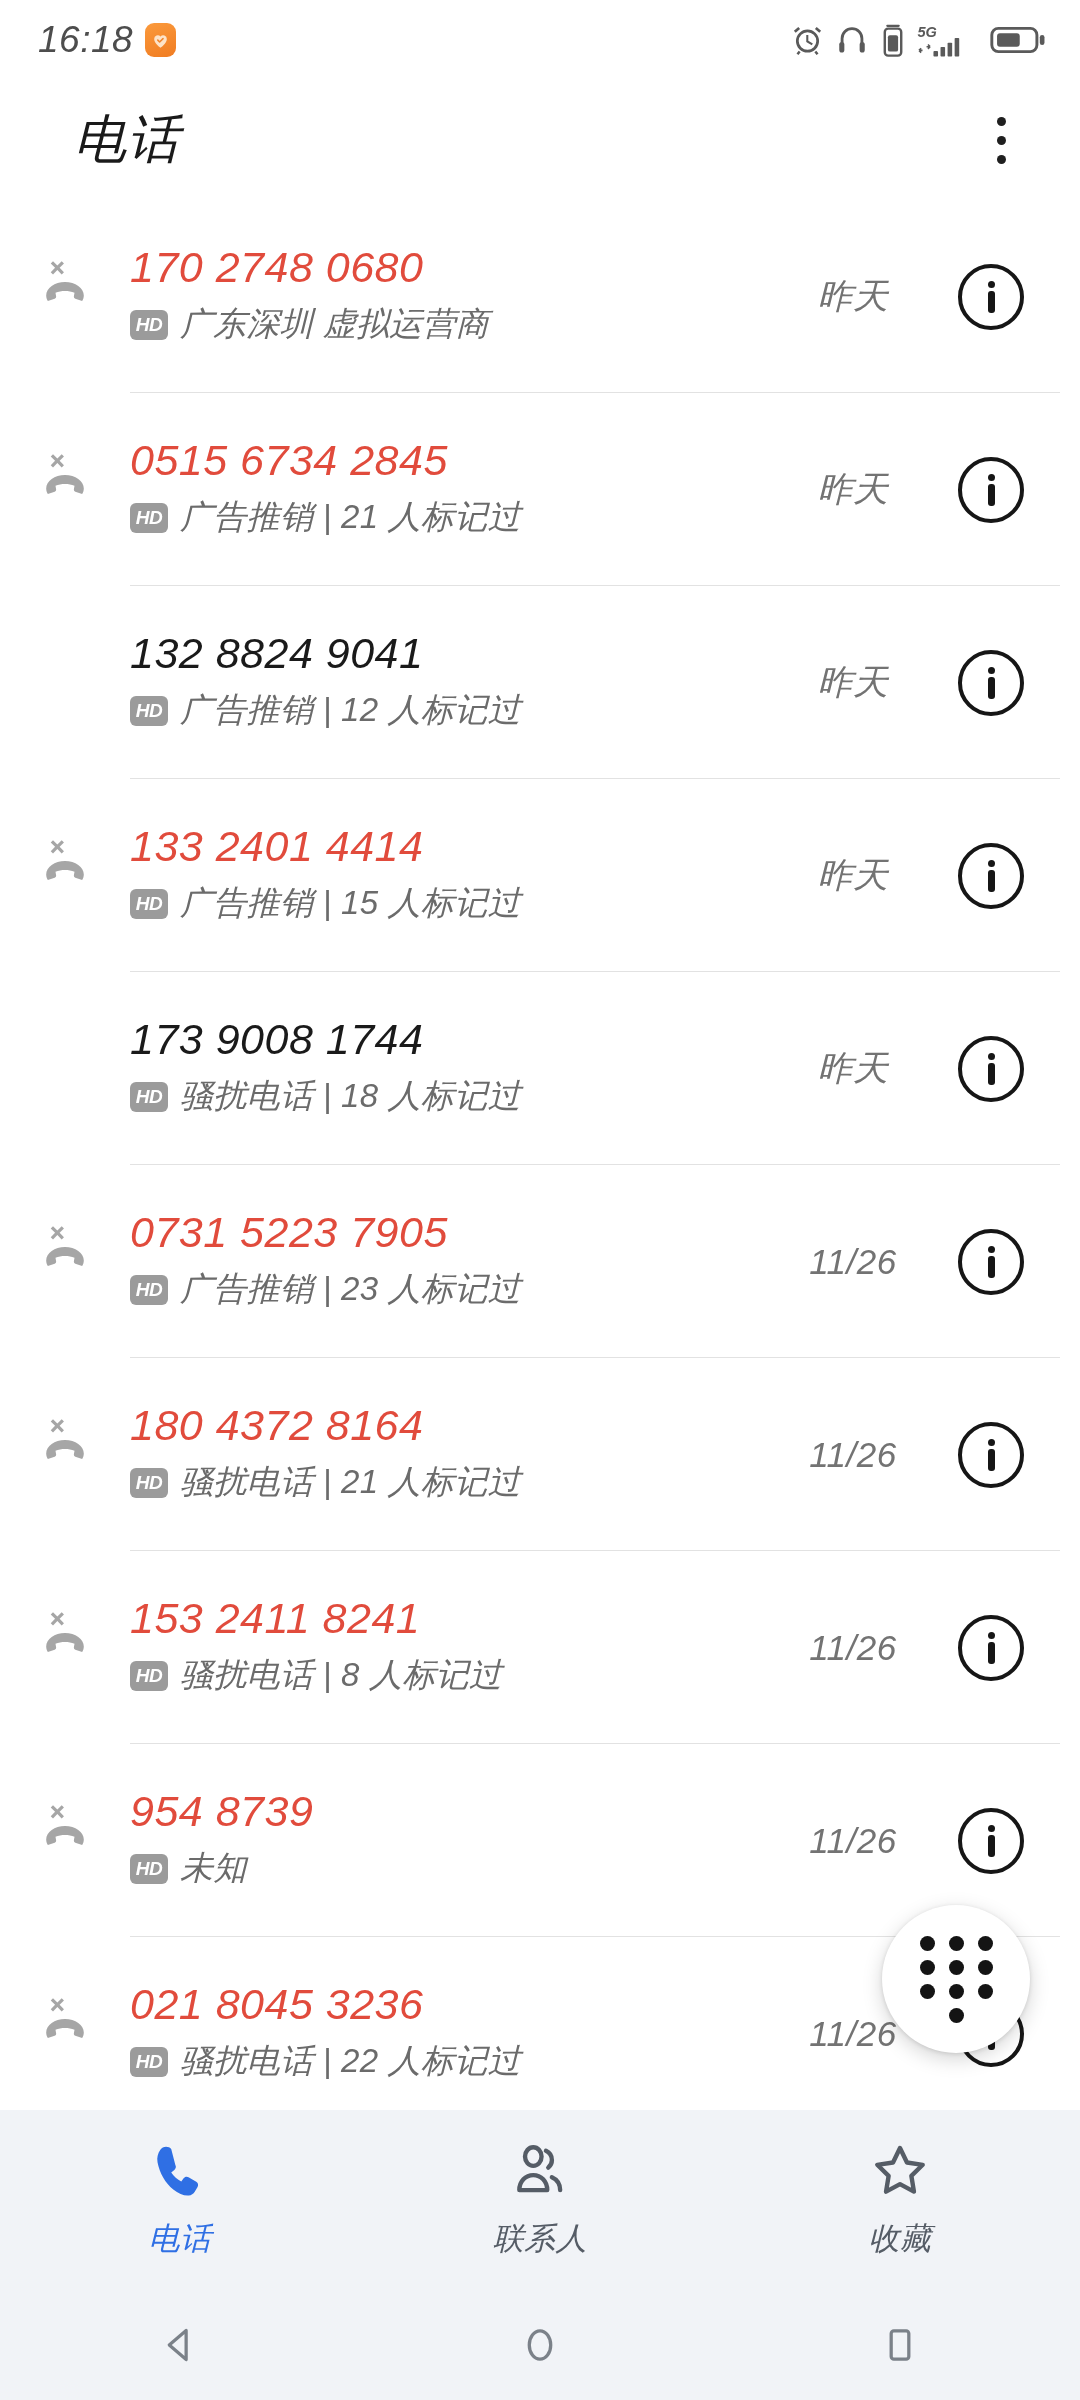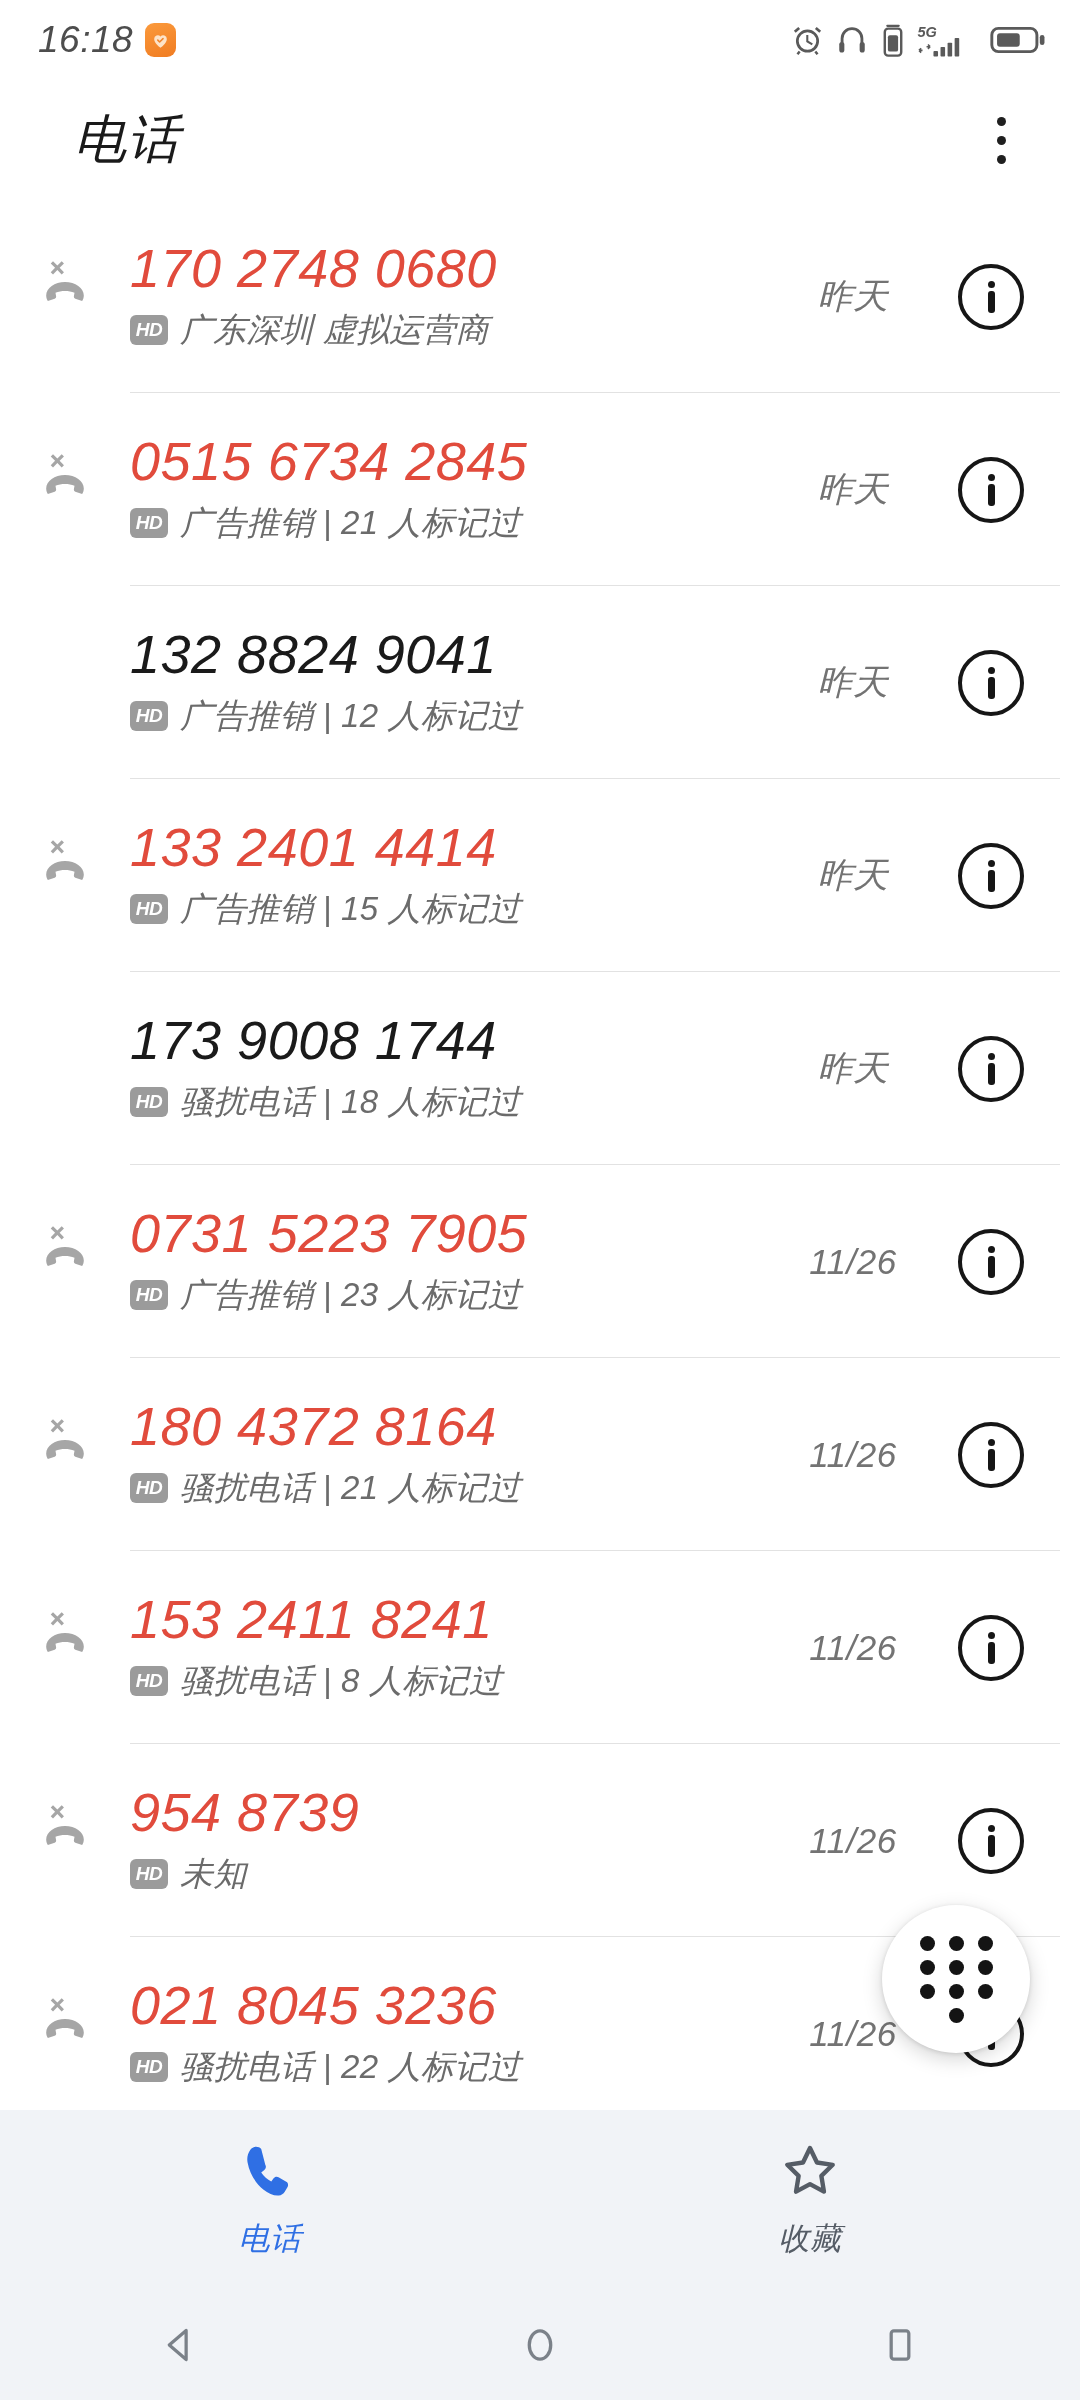--- a/index.html
+++ b/index.html
@@ -55,21 +55,21 @@
 
   .calltype {
     width:130px; min-width:130px; height:100%;
     display:flex; align-items:center; justify-content:center;
     padding-bottom:24px;
   }
   .calltype.empty svg { visibility:hidden; }
 
   .call-main { flex:1; min-width:0; display:flex; flex-direction:column; gap:13px; }
   .call-number {
-    font-size:54px; line-height:1; color:#1a1a1a; letter-spacing:.5px; white-space:nowrap;
+    font-size:43px; line-height:1; color:#1a1a1a; letter-spacing:.5px; white-space:nowrap;
   }
   .call-number.missed { color:#e14b3c; }
   .call-sub { display:flex; align-items:center; gap:12px; }
   .hd-badge {
     width:38px; height:30px; border-radius:6px; background:#9b9b9b;
     color:#fff; font-size:19px; font-weight:bold; line-height:30px;
     text-align:center; letter-spacing:-.5px; flex:none;
   }
   .call-label { font-size:33px; color:#6b6b6b; white-space:nowrap; letter-spacing:.3px; }
 
@@ -432,20 +432,30 @@
     <div class="tab active">
       <span>
         <svg width="62" height="62" viewBox="0 0 24 24" fill="#2f6fe4">
           <path d="M6.6 2.6c-.9 0-1.7.5-2.2 1.2C3.4 5.2 3 6.9 3.3 8.6c.8 4.3 3 8 6.1 10.6 2 1.7 4.4 2.5 6 2.3 1-.1 1.8-.7 2.3-1.5l1.1-1.8c.4-.7.2-1.6-.5-2l-3-1.8c-.6-.4-1.5-.2-1.9.4l-.9 1.3c-1.5-.8-2.9-2-3.9-3.5l1.2-1c.6-.5.8-1.3.4-1.9L8.6 3.5c-.4-.6-1.2-.9-2-.9z"></path>
         </svg>
       </span>
       <span class="tab-label">电话</span>
     </div>
     <div class="tab">
       <span>
+        <svg width="62" height="62" viewBox="0 0 24 24" fill="none" stroke="#555c66" stroke-width="1.7" stroke-linecap="round" stroke-linejoin="round">
+          <ellipse cx="9.4" cy="6.4" rx="3.2" ry="3.6"></ellipse>
+          <path d="M4 19.4c0-3.4 2.4-5.8 5.4-5.8s5.4 2.4 5.4 5.8z"></path>
+          <path d="M14.3 4.2c1.5.7 2.3 2.1 2.3 3.6 0 1.2-.6 2.2-1.4 2.9M16.6 14.4c2 .9 3.2 2.7 3.2 5"></path>
+        </svg>
+      </span>
+      <span class="tab-label">联系人</span>
+    </div>
+    <div class="tab">
+      <span>
         <svg width="62" height="62" viewBox="0 0 24 24" fill="none" stroke="#555c66" stroke-width="1.7" stroke-linejoin="round">
           <path d="M12 3.1l2.7 5.6 6.1.9-4.4 4.3 1 6.1-5.4-2.9-5.4 2.9 1-6.1L3.2 9.6l6.1-.9z"></path>
         </svg>
       </span>
       <span class="tab-label">收藏</span>
     </div>
   </div>
 
   <div class="sysnav">
     <div class="nav-btn">

